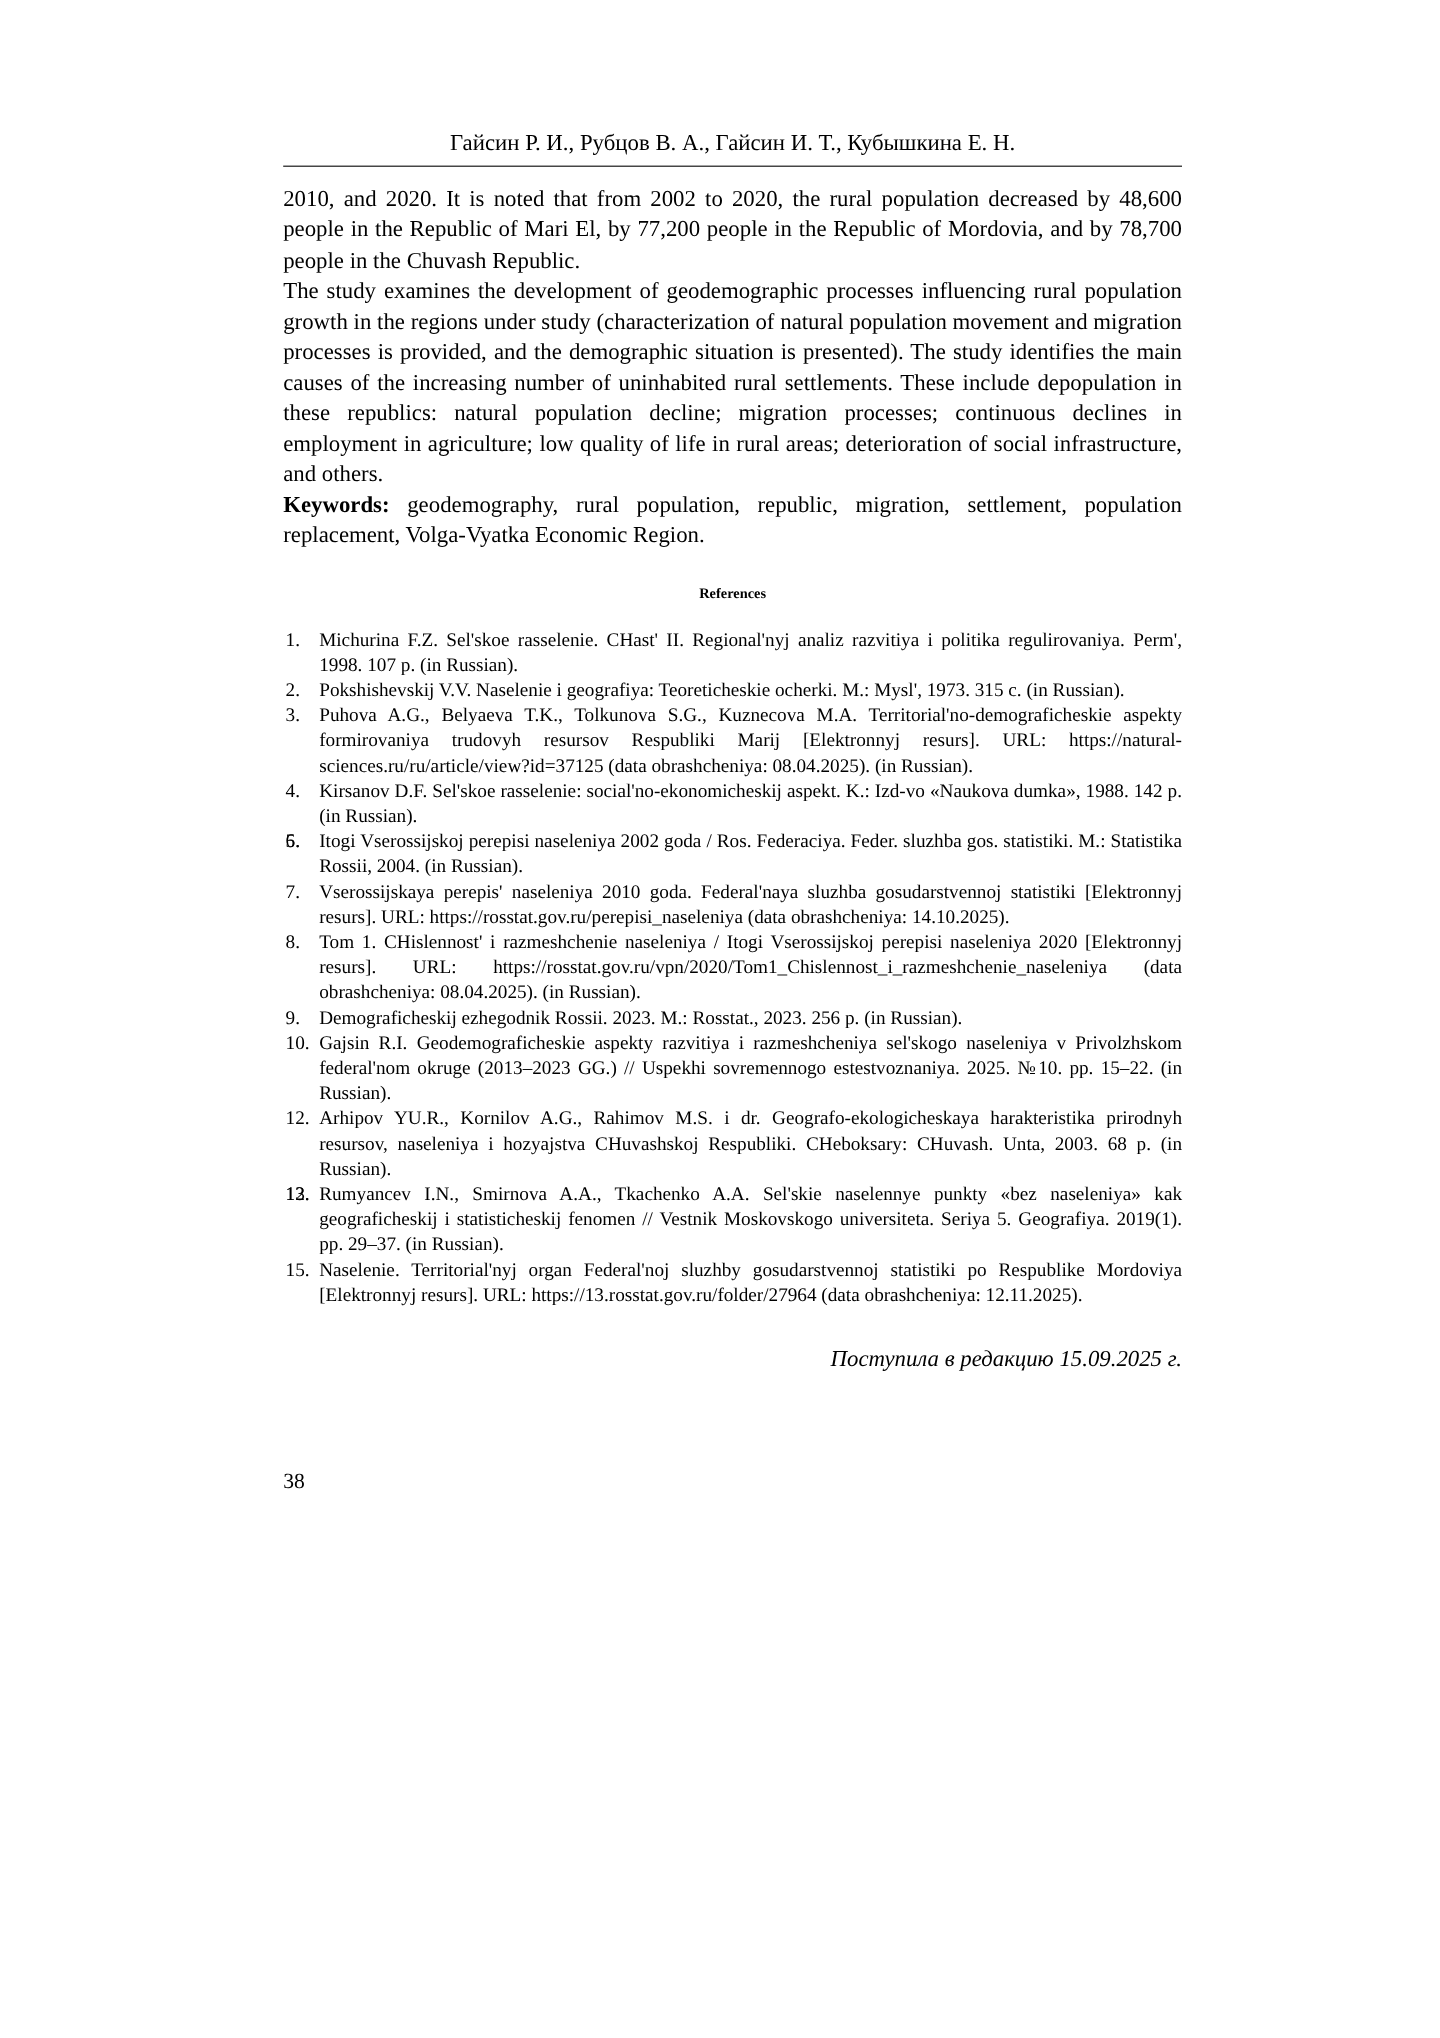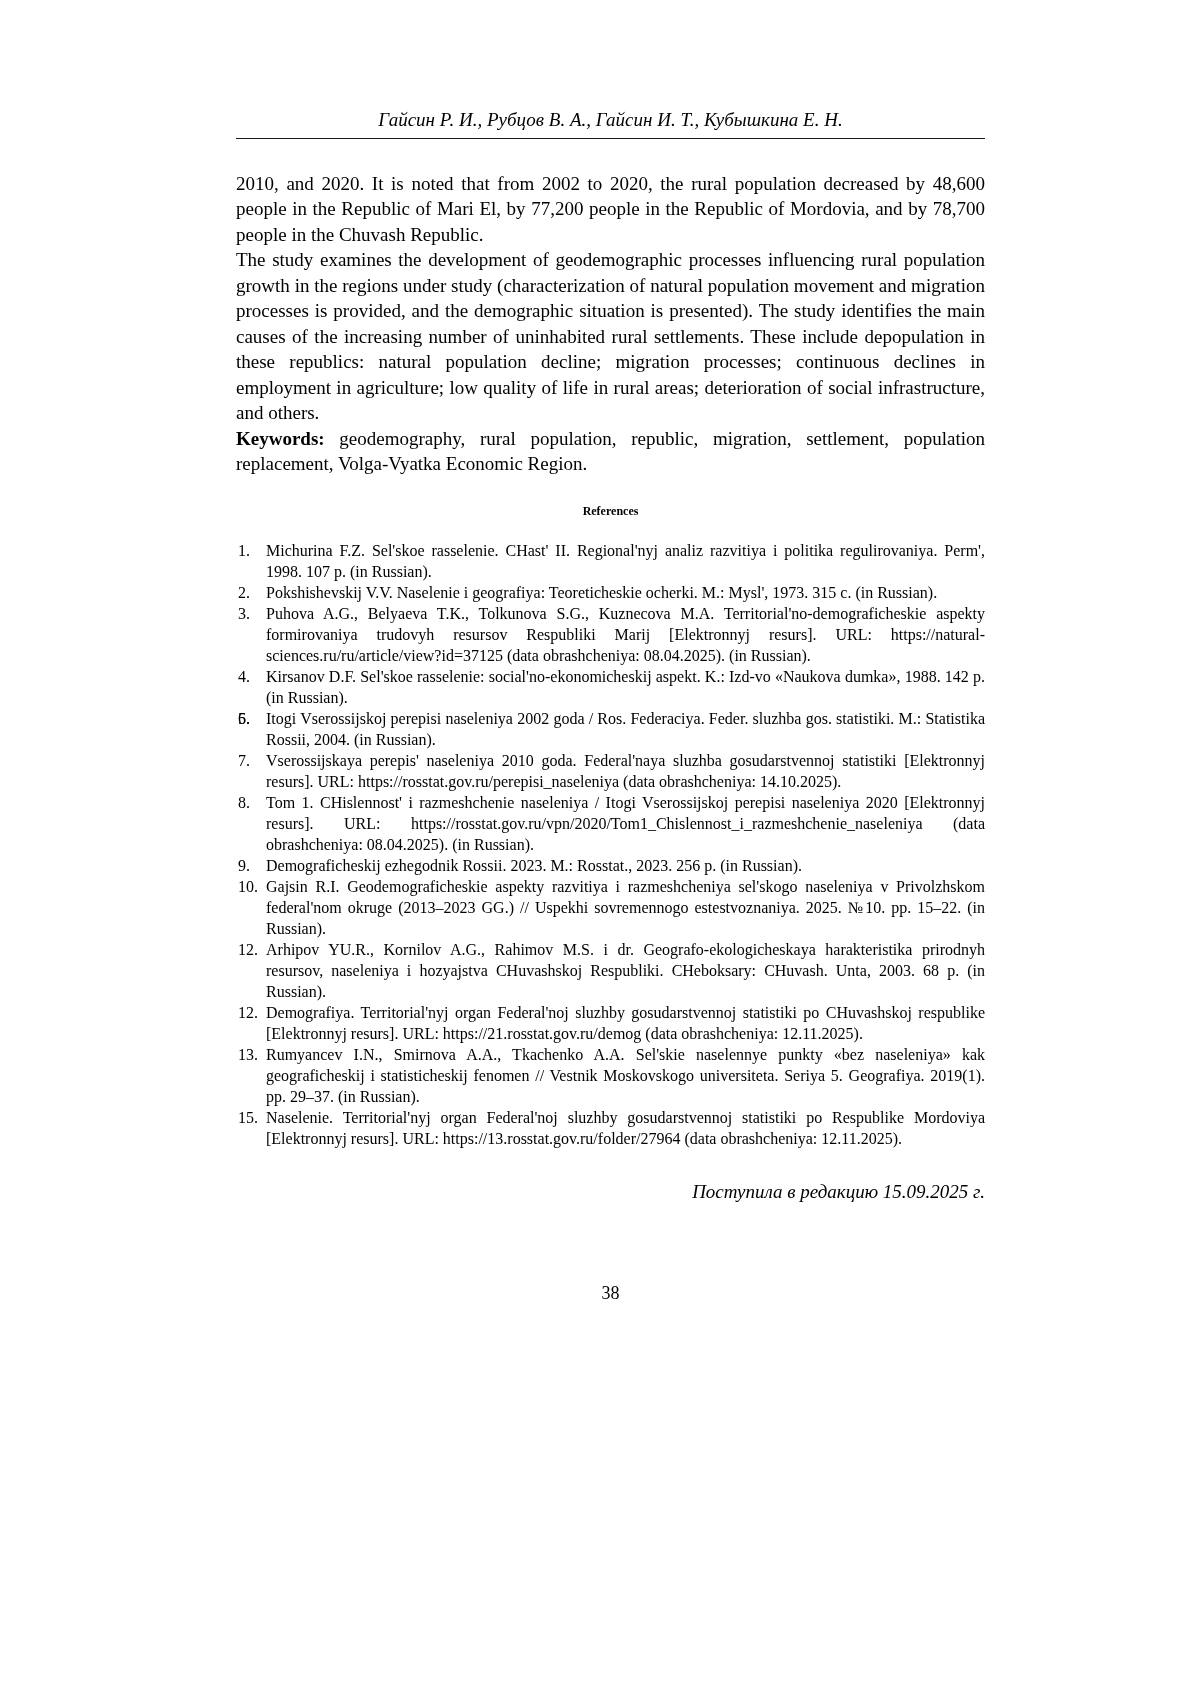--- a/index.html
+++ b/index.html
@@ -14,26 +14,25 @@
     margin: 0 auto;
     background: #ffffff;
     box-sizing: border-box;
     padding: 108px 215px 40px 236px;
     font-family: "Liberation Serif", "DejaVu Serif", serif;
     color: #000000;
     overflow: hidden;
   }
   .running-head {
     text-align: center;
-    font-style: italic;
     font-size: 19px;
     line-height: 1.3;
     padding-bottom: 5px;
     border-bottom: 1.6px solid #1a1a1a;
-    margin-bottom: 32px;
+    margin-bottom: 15px;
   }
   .para {
     font-size: 19px;
     line-height: 25.5px;
     text-align: justify;
     margin: 0;
   }
   .kw-label {
     font-weight: bold;
   }
@@ -62,21 +61,20 @@
     top: 0;
   }
   .received {
     margin: 32px 0 0 0;
     text-align: right;
     font-style: italic;
     font-size: 19px;
   }
   .page-num {
     margin-top: 80px;
-    text-align: center;
     font-size: 18px;
   }
 </style>
 </head>
 <body>
 
 <div class="page">
 
   <header class="running-head">
     <span>Гайсин Р. И., Рубцов В. А., Гайсин И. Т., Кубышкина Е. Н.</span>
@@ -134,21 +132,20 @@
       <li>
         <span class="ref-num">10.</span>
         <span class="ref-text">Gajsin R.I. Geodemograficheskie aspekty razvitiya i razmeshcheniya sel'skogo naseleniya v Privolzhskom federal'nom okruge (2013–2023 GG.) // Uspekhi sovremennogo estestvoznaniya. 2025. №10. pp. 15–22. (in Russian).</span>
       </li>
       <li>
         <span class="ref-num">12.</span>
         <span class="ref-text">Arhipov YU.R., Kornilov A.G., Rahimov M.S. i dr. Geografo-ekologicheskaya harakteristika prirodnyh resursov, naseleniya i hozyajstva CHuvashskoj Respubliki. CHeboksary: CHuvash. Unta, 2003. 68 p. (in Russian).</span>
       </li>
       <li>
         <span class="ref-num">12.</span>
-        <span class="ref-text">Demografiya. Territorial'nyj organ Federal'noj sluzhby gosudarstvennoj statistiki po CHuvashskoj respublike [Elektronnyj resurs]. URL: https://21.rosstat.gov.ru/demog (data obrashcheniya: 12.11.2025).</span>
       </li>
       <li>
         <span class="ref-num">13.</span>
         <span class="ref-text">Rumyancev I.N., Smirnova A.A., Tkachenko A.A. Sel'skie naselennye punkty «bez naseleniya» kak geograficheskij i statisticheskij fenomen // Vestnik Moskovskogo universiteta. Seriya 5. Geografiya. 2019(1). pp. 29–37. (in Russian).</span>
       </li>
       <li>
         <span class="ref-num">15.</span>
         <span class="ref-text">Naselenie. Territorial'nyj organ Federal'noj sluzhby gosudarstvennoj statistiki po Respublike Mordoviya [Elektronnyj resurs]. URL: https://13.rosstat.gov.ru/folder/27964 (data obrashcheniya: 12.11.2025).</span>
       </li>
     </ol>

